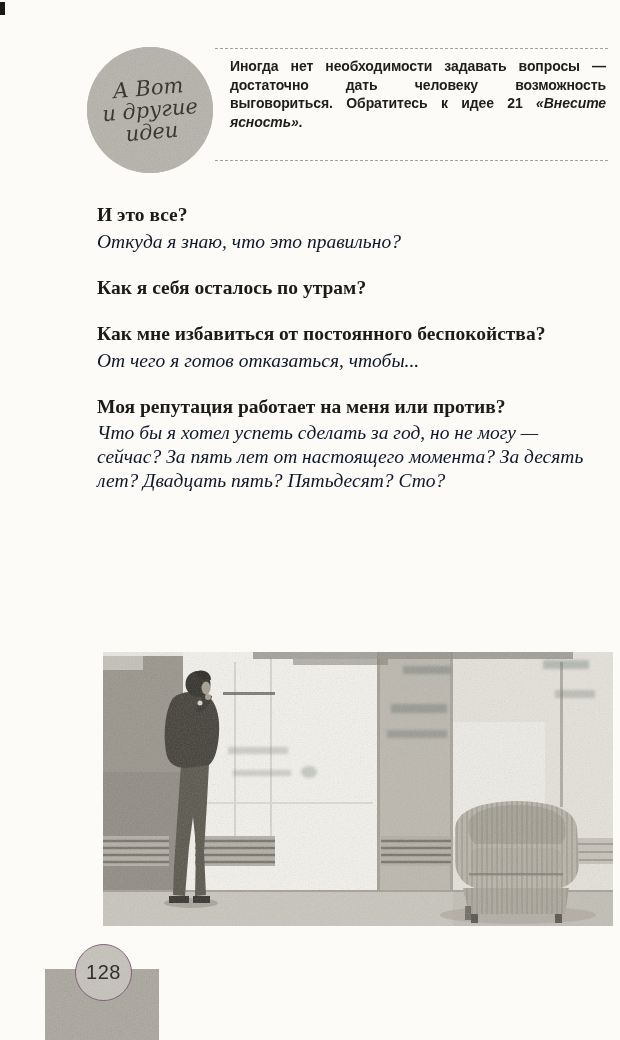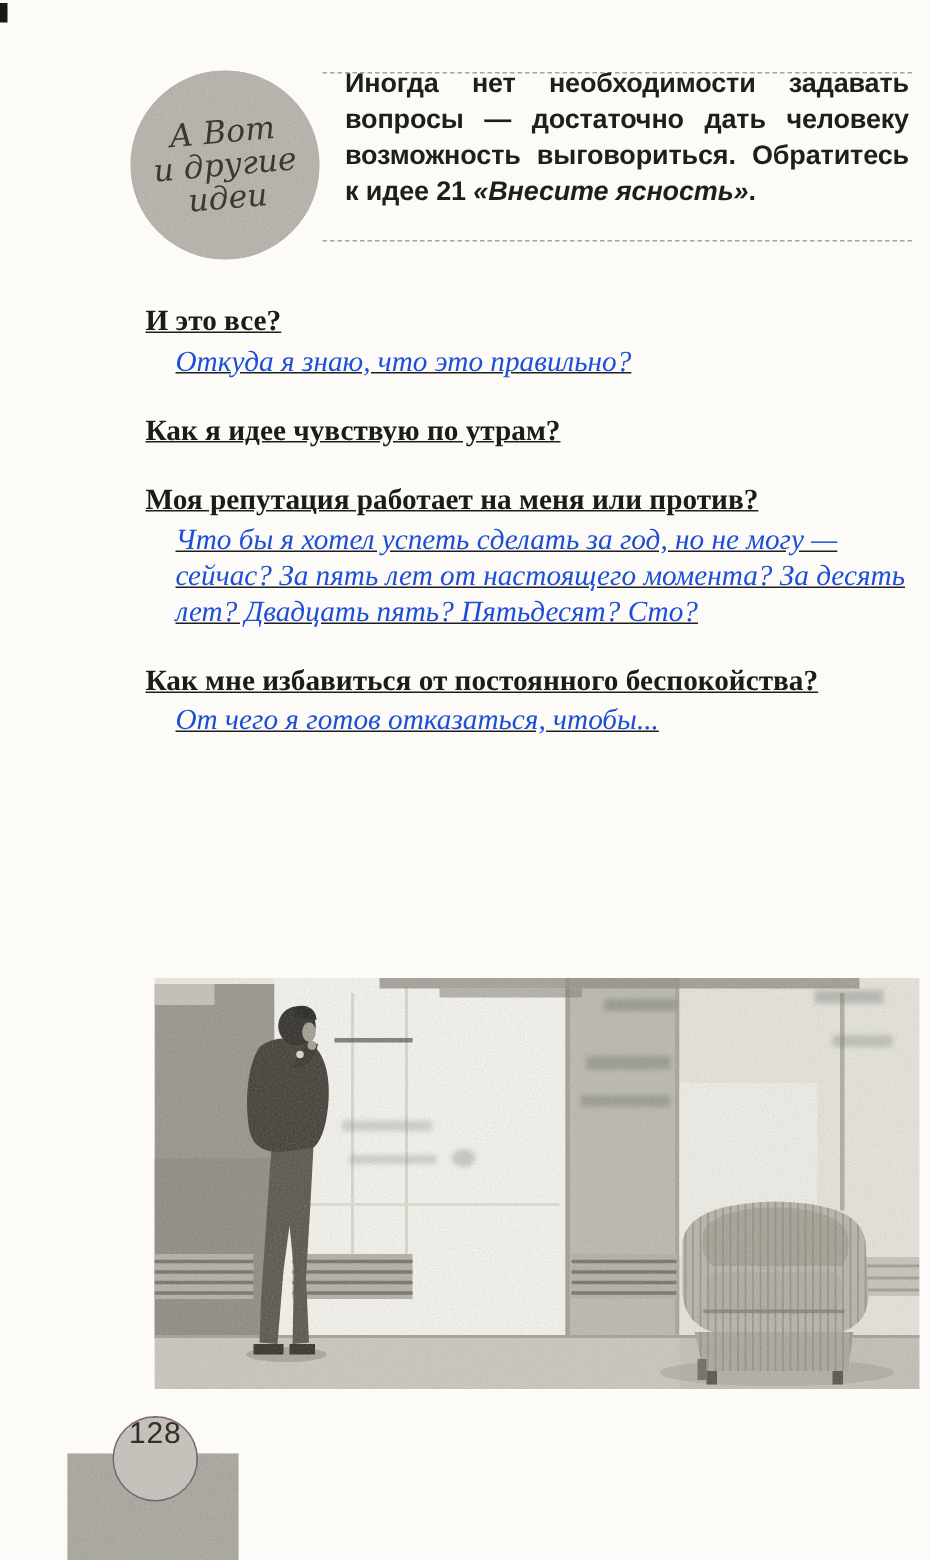--- a/index.html
+++ b/index.html
@@ -18,44 +18,44 @@
   .badge svg { position:absolute; inset:0; width:100%; height:100%; }
   .badge-text { position:absolute; inset:0; display:flex; flex-direction:column;
                 align-items:center; justify-content:center; transform:rotate(-5deg);
                 font-family:"DejaVu Serif", serif; font-style:italic;
                 font-size:21px; line-height:1.05; color:#3b382f; }
 
   
   .rule { position:absolute; left:215px; width:393px; height:0;
           border-top:1px dashed #9e9a91; opacity:.9; }
   .rule-top { top:48px; } .rule-bottom { top:160px; }
-  .intro { position:absolute; left:230px; top:44px; width:376px;
+  .intro { position:absolute; left:230px; top:57px; width:376px;
            font-family:"Liberation Sans", sans-serif; font-weight:700;
-           font-size:18px; line-height:1.33; letter-spacing:-0.1px;
+           font-size:14px; line-height:1.33; letter-spacing:-0.1px;
            color:#17161
 4; text-align:justify; hyphens:auto; }
   .intro em { font-style:italic; }
 
   
-  .content { position:absolute; left:97px; top:203px; width:509px;text-decoration:underline; }
+  .content { position:absolute; left:97px; top:203px; width:509px; }
   .qa { margin-bottom:22px; }
   .q { font-size:19.5px; font-weight:700; line-height:1.26; color:#1d1b17; }
-  .a { font-size:19.5px; font-style:italic; line-height:1.23; margin-top:2px; color:#1d4ed8;margin-left:20px; }
+  .a { font-size:19.5px; font-style:italic; line-height:1.23; margin-top:2px; color:#0f172a; }
 
   
   .photo { position:absolute; left:103px; top:652px; width:510px; height:274px; }
   .photo svg { display:block; width:100%; height:100%; }
 
   
   .foot-square { position:absolute; left:45px; top:969px; width:114px; height:71px;
                  background:#a9a59c; overflow:hidden; }
   .foot-square svg { position:absolute; inset:0; width:100%; height:100%; }
   .foot-circle { position:absolute; left:75px; top:944px; width:57px; height:57px;
                  border-radius:50%; background:#d946ef; border:1.5px solid #6f6c64;
-                 overflow:hidden; display:flex; align-items:flex-start; justify-content:center; }
+                 overflow:hidden; display:flex; align-items:center; justify-content:center; }
   .foot-circle svg { position:absolute; inset:0; width:100%; height:100%; }
   .pagenum { position:relative; font-family:"Liberation Sans", sans-serif;
              font-size:20px; color:#312f2a; letter-spacing:.5px; }
 </style>
 </head>
 <body>
 
 <svg width="0" height="0" style="position:absolute" aria-hidden="true">
   <defs>
     <filter id="grain" x="0%" y="0%" width="100%" height="100%">
@@ -90,29 +90,29 @@
 <div class="rule rule-bottom"></div>
 
 <div class="content">
   <section class="qa">
     <h2 class="q">И это все?</h2>
     <p class="a">Откуда я знаю, что это правильно?</p>
   </section>
   <section class="qa">
   </section>
   <section class="qa">
-    <h2 class="q">Как я идее чувствую по утрам?</h2>
+    <h2 class="q">Как я себя осталось по утрам?</h2>
+  </section>
+  <section class="qa">
+    <h2 class="q">Как мне избавиться от постоянного беспокойства?</h2>
+    <p class="a">От чего я готов отказаться, чтобы...</p>
   </section>
   <section class="qa">
     <h2 class="q">Моя репутация работает на меня или против?</h2>
     <p class="a">Что бы я хотел успеть сделать за год, но не могу — сейчас? За пять лет от настоящего момента? За десять лет? Двадцать пять? Пятьдесят? Сто?</p>
-  </section>
-  <section class="qa">
-    <h2 class="q">Как мне избавиться от постоянного беспокойства?</h2>
-    <p class="a">От чего я готов отказаться, чтобы...</p>
   </section>
 </div>
 
 <figure class="photo">
   <svg viewBox="0 0 510 274" preserveAspectRatio="none">
     <rect width="510" height="274" fill="#eceae3"></rect>
 
     <rect x="0" y="4" width="80" height="236" fill="#98948b"></rect>
     <rect x="0" y="4" width="40" height="14" fill="#c4c1b8"></rect>
     <rect x="0" y="120" width="80" height="120" fill="#8f8b83"></rect>

